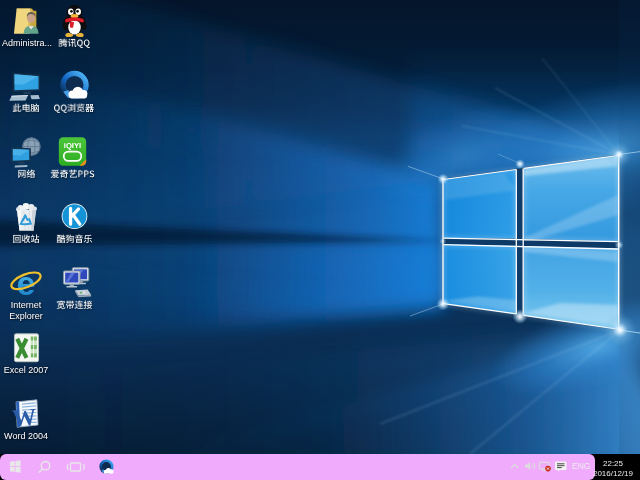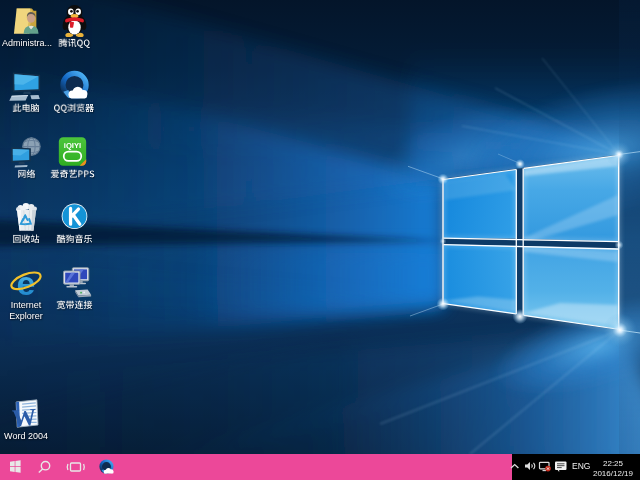--- a/index.html
+++ b/index.html
@@ -1,20 +1,20 @@
 <!DOCTYPE html>
 <html><head><meta charset="utf-8"><style>
 html,body{margin:0;padding:0;background:#000;}
 #screen{position:relative;width:640px;height:480px;overflow:hidden;font-family:"Liberation Sans",sans-serif;}
 #wall{position:absolute;left:0;top:0;}
 .ic{position:absolute;width:48px;text-align:center;}
 .ic svg.g{display:block;margin:0 auto;}
 .ic svg.lb{display:block;margin:-1px auto 0;}
 .lbl{color:#fff;font-size:9px;line-height:11px;margin-top:1px;text-shadow:0.8px 1px 1.5px rgba(5,15,30,.95),0 0 2px rgba(5,15,30,.7);}
-#taskbar{position:absolute;left:0;top:454px;width:512px;height:26px;background:#ec4899;}
+#taskbar{position:absolute;left:0;top:454px;width:595px;height:26px;background:#f0abfc;border-radius:6px;}
 #taskbar svg{display:block;}
 #taskbar text{font-family:"Liberation Sans",sans-serif;}
 </style></head><body>
 <div id="screen">
 <svg id="wall" width="640" height="454" viewBox="0 0 640 454">
 <defs>
 <linearGradient id="sky" x1="0" y1="0" x2="0" y2="1">
  <stop offset="0" stop-color="#04152a"></stop>
  <stop offset="0.155" stop-color="#041d38"></stop>
  <stop offset="0.375" stop-color="#0a3058"></stop>
@@ -445,20 +445,37 @@
           <path transform="translate(3000,0)" d="M151 843V648H39V560H151V357C104 343 60 331 25 323L47 232L151 264V24C151 11 146 7 134 7C123 7 88 7 50 8C62 -17 73 -57 76 -80C136 -81 176 -77 202 -62C228 -47 238 -23 238 24V291L333 321L320 407L238 382V560H331V648H238V843ZM565 823C578 800 593 772 605 746H383V665H931V746H703C690 775 672 809 653 836ZM760 661C743 617 710 555 684 514H532L595 541C583 574 554 625 526 663L453 634C479 597 504 548 516 514H350V432H955V514H775C798 550 824 594 847 636ZM394 132C456 113 524 89 591 61C524 28 436 8 321 -3C335 -22 351 -56 358 -82C501 -62 608 -31 687 20C764 -16 834 -53 881 -86L940 -14C894 16 830 49 759 81C800 126 829 182 849 252H966V332H619C634 360 648 388 659 415L572 432C559 400 542 366 523 332H336V252H477C449 207 420 166 394 132ZM754 252C736 197 710 153 673 117C623 137 572 156 524 172C540 196 557 224 574 252Z"></path>
         </g>
         <g transform="translate(1.50,10.20) scale(0.00900,-0.00900)" fill="#ffffff">
           <path transform="translate(0,0)" d="M191 421V105H286V341H707V114H806V421ZM422 827 453 759H72V563H161V678H837V563H930V759H570C557 789 538 826 522 855ZM586 646V590H416V646H318V590H176V515H318V451H416V515H586V451H682V515H826V590H682V646ZM427 307V228C427 153 399 51 37 -19C61 -39 89 -76 101 -98C387 -32 486 59 517 145V40C517 -47 546 -73 659 -73C682 -73 806 -73 830 -73C927 -73 954 -37 964 113C940 119 900 133 880 148C875 26 868 9 823 9C793 9 691 9 669 9C621 9 612 14 612 41V192H528C529 204 530 215 530 226V307Z"></path>
           <path transform="translate(1000,0)" d="M73 512V300H165V432H447V330H180V4H275V247H447V-84H546V247H743V100C743 90 740 86 727 86C714 85 671 85 625 87C637 63 650 30 654 4C720 4 767 5 798 18C831 32 839 55 839 99V300H929V512ZM546 330V432H832V330ZM703 840V732H546V840H451V732H301V840H206V732H50V651H206V556H301V651H451V558H546V651H703V554H798V651H952V732H798V840Z"></path>
           <path transform="translate(2000,0)" d="M78 787C128 731 188 653 214 603L292 657C263 706 201 781 150 834ZM257 508H42V421H166V124C122 105 72 62 22 4L92 -89C133 -23 176 43 207 43C229 43 264 8 307 -19C381 -63 465 -74 597 -74C700 -74 877 -68 949 -63C951 -34 967 16 978 42C877 29 717 20 601 20C484 20 393 27 326 69C296 87 275 103 257 115ZM376 399C385 409 423 415 470 415H617V299H316V210H617V45H714V210H944V299H714V415H898L899 503H714V615H617V503H473C500 550 527 604 551 660H929V742H585L613 818L514 845C505 811 494 775 482 742H325V660H450C429 610 410 570 400 554C380 518 364 494 344 490C355 464 371 419 376 399Z"></path>
           <path transform="translate(3000,0)" d="M151 843V648H39V560H151V357C104 343 60 331 25 323L47 232L151 264V24C151 11 146 7 134 7C123 7 88 7 50 8C62 -17 73 -57 76 -80C136 -81 176 -77 202 -62C228 -47 238 -23 238 24V291L333 321L320 407L238 382V560H331V648H238V843ZM565 823C578 800 593 772 605 746H383V665H931V746H703C690 775 672 809 653 836ZM760 661C743 617 710 555 684 514H532L595 541C583 574 554 625 526 663L453 634C479 597 504 548 516 514H350V432H955V514H775C798 550 824 594 847 636ZM394 132C456 113 524 89 591 61C524 28 436 8 321 -3C335 -22 351 -56 358 -82C501 -62 608 -31 687 20C764 -16 834 -53 881 -86L940 -14C894 16 830 49 759 81C800 126 829 182 849 252H966V332H619C634 360 648 388 659 415L572 432C559 400 542 366 523 332H336V252H477C449 207 420 166 394 132ZM754 252C736 197 710 153 673 117C623 137 572 156 524 172C540 196 557 224 574 252Z"></path>
         </g>
       </svg>
     </div>
+<div class="ic" style="left:2px;top:331.0px;">
+      <svg class="g" width="35" height="33" viewBox="0 0 32 30">
+<rect x="5" y="2.5" width="22" height="25.5" rx="1.5" fill="#f4f7f4" stroke="#b9c6bd" stroke-width="0.8"></rect>
+<g fill="#72b361">
+<rect x="19.5" y="5" width="6" height="3.8"></rect>
+          <rect x="19.5" y="12.6" width="6" height="3.8"></rect>
+          <rect x="19.5" y="20.2" width="6" height="3.8"></rect>
+</g>
+<g fill="#c8e2bf">
+          <rect x="19.5" y="8.8" width="6" height="3.8"></rect>
+          <rect x="19.5" y="16.4" width="6" height="3.8"></rect>
+        </g>
+<path d="M19.5,5 v19 M22.5,5 v19" stroke="#fff" stroke-width="0.7"></path>
+<path d="M7.5,7 L16,24.5 M16,7 L7.5,24.5" stroke="#3a8d33" stroke-width="3.8"></path>
+</svg>
+      <div class="lbl">Excel 2007</div>
+    </div>
 <div class="ic" style="left:2px;top:396.5px;">
       <svg class="g" width="35" height="33" viewBox="0 0 32 30">
 <path d="M6.5,4.5 L25.5,2.5 L26.5,25.5 L7.5,27.5 Z" fill="#f6f9fc" stroke="#9fb0c0" stroke-width="0.8"></path>
 <path d="M6.5,4.5 L9.2,4.2 L10.2,27.2 L7.5,27.5 Z" fill="#2b62b8"></path>
 <g stroke="#8fb4dc" stroke-width="1.1">
 <path d="M12,6.4 L24.5,5.2 M12,9.2 L24.7,8.1 M12,12 L24.8,11.1 M12,14.8 L25,14.1 M13,17.6 L25.1,17.1 M18,20.4 L25.2,20.1 M18,23.2 L25.3,23.1"></path>
 </g>
 <text x="14.5" y="26" font-family="Liberation Serif,serif" font-size="22" font-weight="bold" fill="#2b5ca8" text-anchor="middle" transform="rotate(-4 14.5 26)">W</text>
 </svg>
       <div class="lbl">Word 2004</div>

